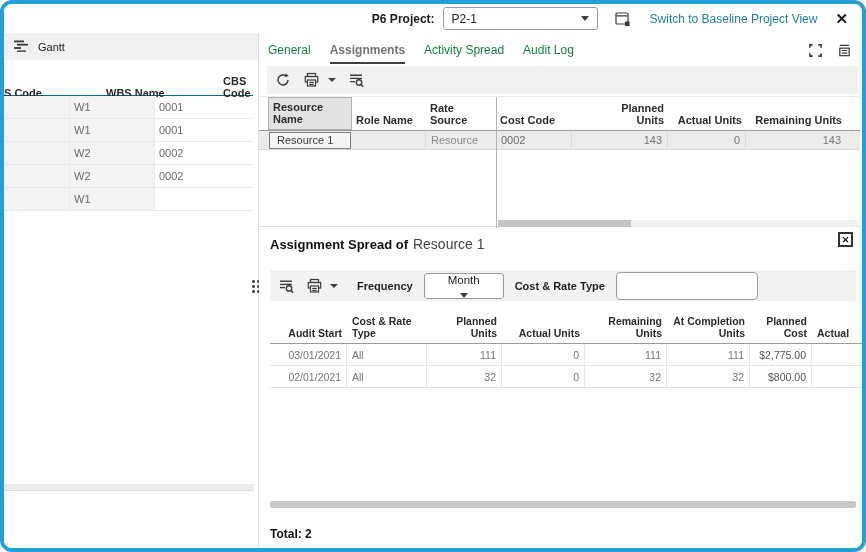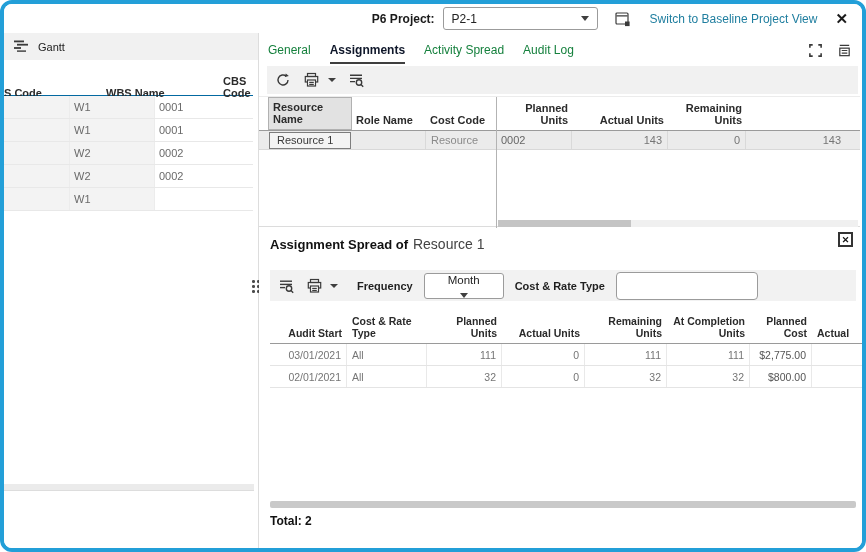--- a/index.html
+++ b/index.html
@@ -30,21 +30,21 @@
   .lhead>div{padding:0 0 3px 4px;}
   .lhead .h1{padding-left:0;}
   .lrow{height:23px;border-bottom:1px solid #e8e8e8;align-items:center;color:#6a6a6a;}
   .lrow>div{height:100%;display:flex;align-items:center;padding-left:4px;}
   .lrow .c1,.lrow .c2{background:#f3f3f3;border-right:1px solid #ececec;}
   .lscroll{position:absolute;top:451px;left:0;width:250px;height:7px;background:#ebebeb;border-bottom:1px solid #ddd;}
   
   .rightpanel{position:absolute;left:255px;top:29px;right:0;bottom:0;background:#fff;overflow:hidden;}
   .tabs{position:relative;height:31px;display:flex;gap:19px;padding:10px 0 0 9px;}
   .tab{color:#15803d;cursor:pointer;padding-bottom:4px;}
-  .tab.active{color:#0f172a;font-weight:bold;border-bottom:2px solid #3f3f3f;}
+  .tab.active{color:#737373;font-weight:bold;border-bottom:2px solid #3f3f3f;}
   .tab-icons{position:absolute;right:10px;top:10px;display:flex;gap:14px;}
   .rtoolbar{position:absolute;top:33px;left:8px;right:4px;height:28px;background:#f1f1f1;
     display:flex;align-items:center;gap:12px;padding-left:8px;}
   .tb-caret{width:0;height:0;border-left:4px solid transparent;border-right:4px solid transparent;
     border-top:4px solid #3f3f3f;margin-left:-4px;cursor:pointer;}
   
   .rgrid{position:absolute;top:63px;left:0;right:2px;height:131px;border-bottom:1px solid #dcdcdc;border-top:1px solid #ececec;}
   .rhead,.rrow{display:grid;grid-template-columns:84px 74px 70px 76px 96px 78px 100px;padding-left:9px;}
   .rhead{height:34px;border-bottom:1px solid #9a9a9a;font-size:11px;font-weight:bold;color:#2b2b2b;}
   .rhead>div{display:flex;align-items:flex-end;padding:0 4px 4px 4px;white-space:pre-line;}
@@ -77,21 +77,21 @@
   .shead,.srow{display:grid;grid-template-columns:77px 80px 75px 83px 82px 83px 62px 52px;}
   .shead{height:34px;border-bottom:1px solid #9a9a9a;font-weight:bold;color:#2b2b2b;}
   .shead>div{display:flex;align-items:flex-end;justify-content:flex-end;text-align:right;
     padding:0 5px 4px 5px;white-space:pre-line;}
   .shead .left{justify-content:flex-start;text-align:left;}
   .srow{height:22px;border-bottom:1px solid #e4e4e4;color:#757575;}
   .srow>div{display:flex;align-items:center;justify-content:flex-end;padding:0 5px;border-right:1px solid #e9e9e9;}
   .srow>div:last-child{border-right:none;}
   .srow .left{justify-content:flex-start;}
   .sscroll{position:absolute;top:274px;left:11px;right:6px;height:7px;background:#c9c9c9;border-radius:2px;}
-  .stotal{position:absolute;top:287px;left:11px;font-weight:bold;font-size:12px;color:#111;}
+  .stotal{position:absolute;top:300px;left:11px;font-weight:bold;font-size:12px;color:#111;}
   
   .draghandle{position:absolute;left:248px;top:276px;display:grid;grid-template-columns:3px 3px;
     grid-auto-rows:3px;gap:2px;cursor:grab;}
   .draghandle i{width:2.5px;height:2.5px;background:#4a4a4a;border-radius:50%;}
   svg{display:block;}
 </style>
 </head>
 <body>
 
 <div class="window">
@@ -222,20 +222,21 @@
             <path d="M13 12.5l2.2 2.2"></path>
         </svg>
       </span>
     </div>
 
     <div class="rgrid">
       <div class="rhead">
         <div class="selcol">Resource
 Name</div>
         <div>Role Name</div>
+        <div>Rate Source</div>
         <div>Cost Code</div>
         <div class="num">Planned
 Units</div>
         <div class="num">Actual Units</div>
         <div class="num">Remaining Units</div>
       </div>
       <div class="rrow">
         <div style="padding:0 1px;">
           <span class="rescell">Resource 1</span>
         </div>

